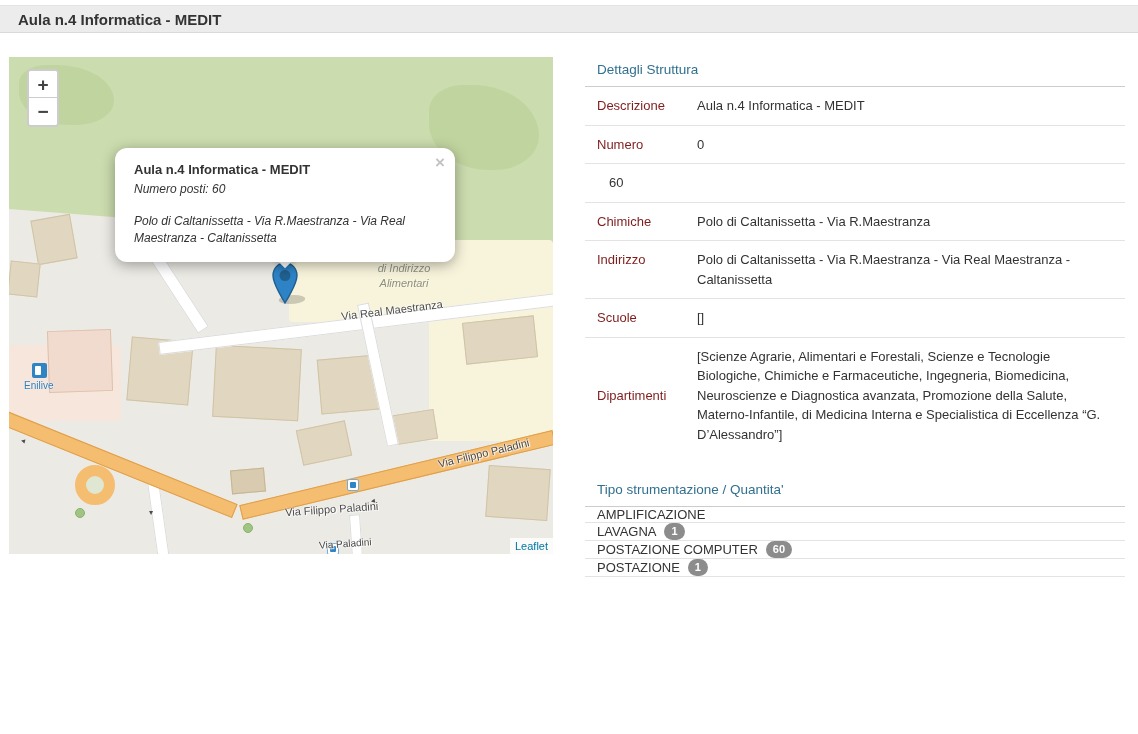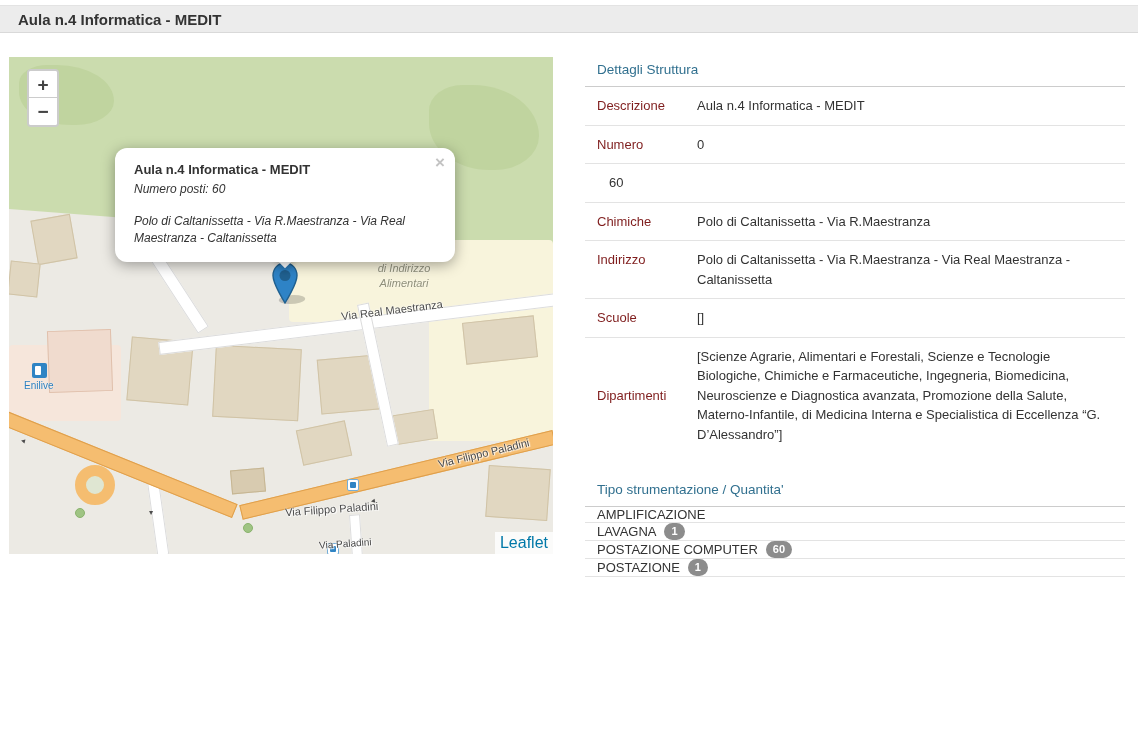--- a/index.html
+++ b/index.html
@@ -80,21 +80,21 @@
   }
 
   
   .marker { position:absolute; left:263px; top:205px; width:26px; height:42px; cursor:pointer; }
   .marker-shadow { position:absolute; left:270px; top:238px; width:26px; height:9px;
     background:rgba(0,0,0,0.18); border-radius:50%; transform:skewX(-25deg); }
 
   
   .attribution {
     position:absolute; right:0; bottom:0; background:rgba(255,255,255,0.8);
-    padding:2px 5px; font-size:16px;
+    padding:2px 5px; font-size:11px;
   }
   .attribution a { color:#0078A8; text-decoration:none; cursor:pointer; }
 
   
   .panel { position:absolute; left:585px; top:62px; width:540px; }
   .panel-heading {
     color:#31708f; font-size:13.5px; font-weight:normal;
     padding:0 0 9px 12px; border-bottom:1px solid #cccccc;
   }
   .drow { display:flex; padding:9px 12px; border-bottom:1px solid #e3e3e3; font-size:13px; line-height:1.5; }

